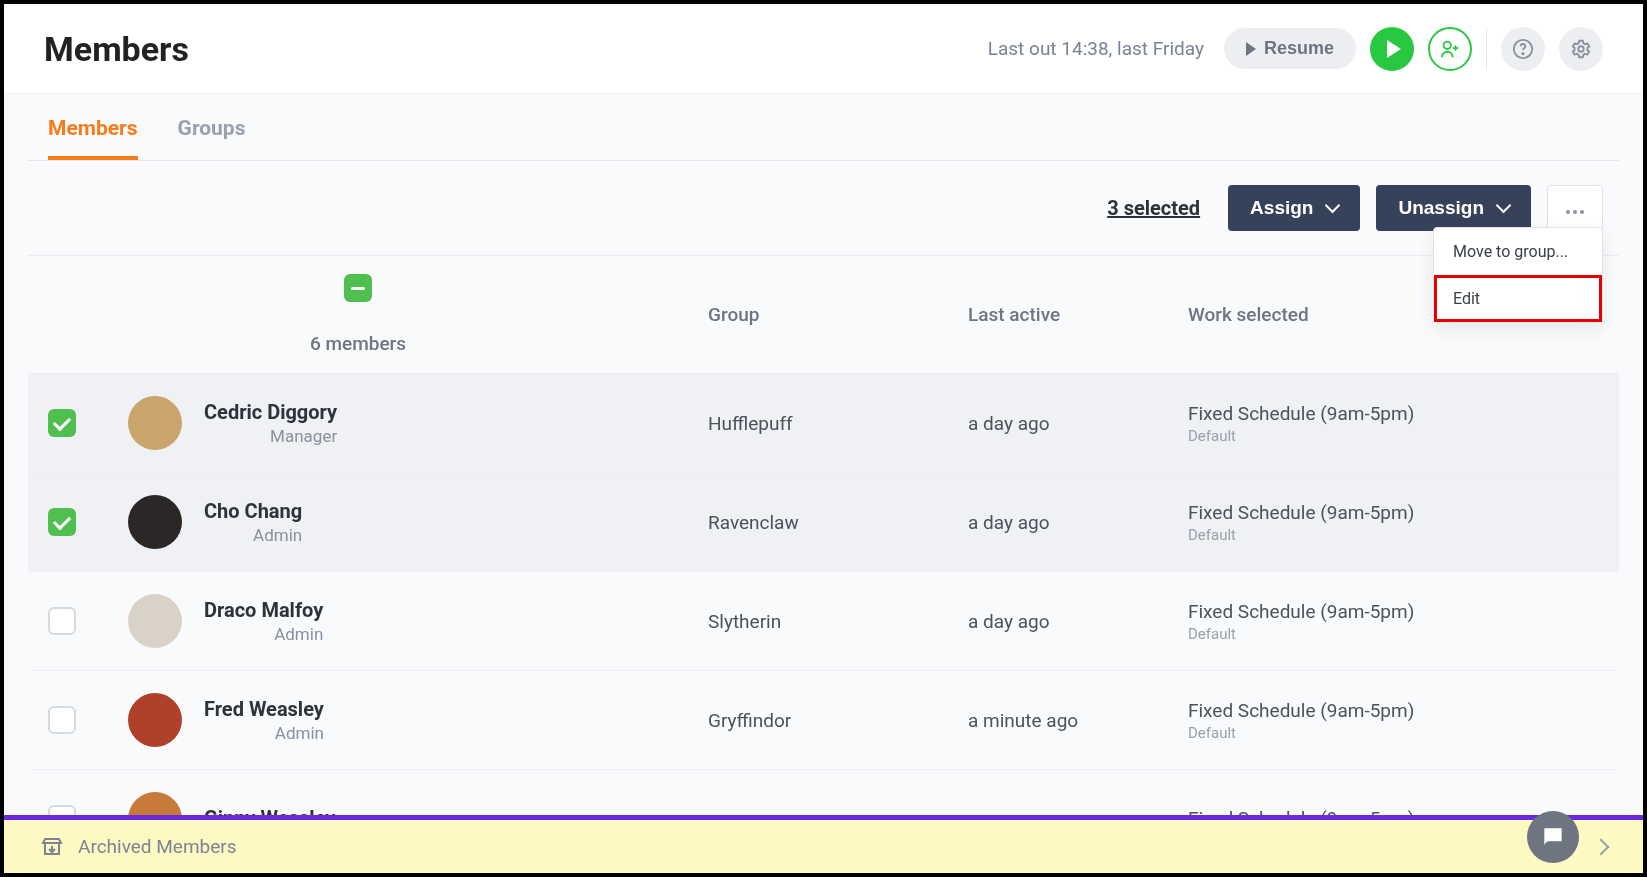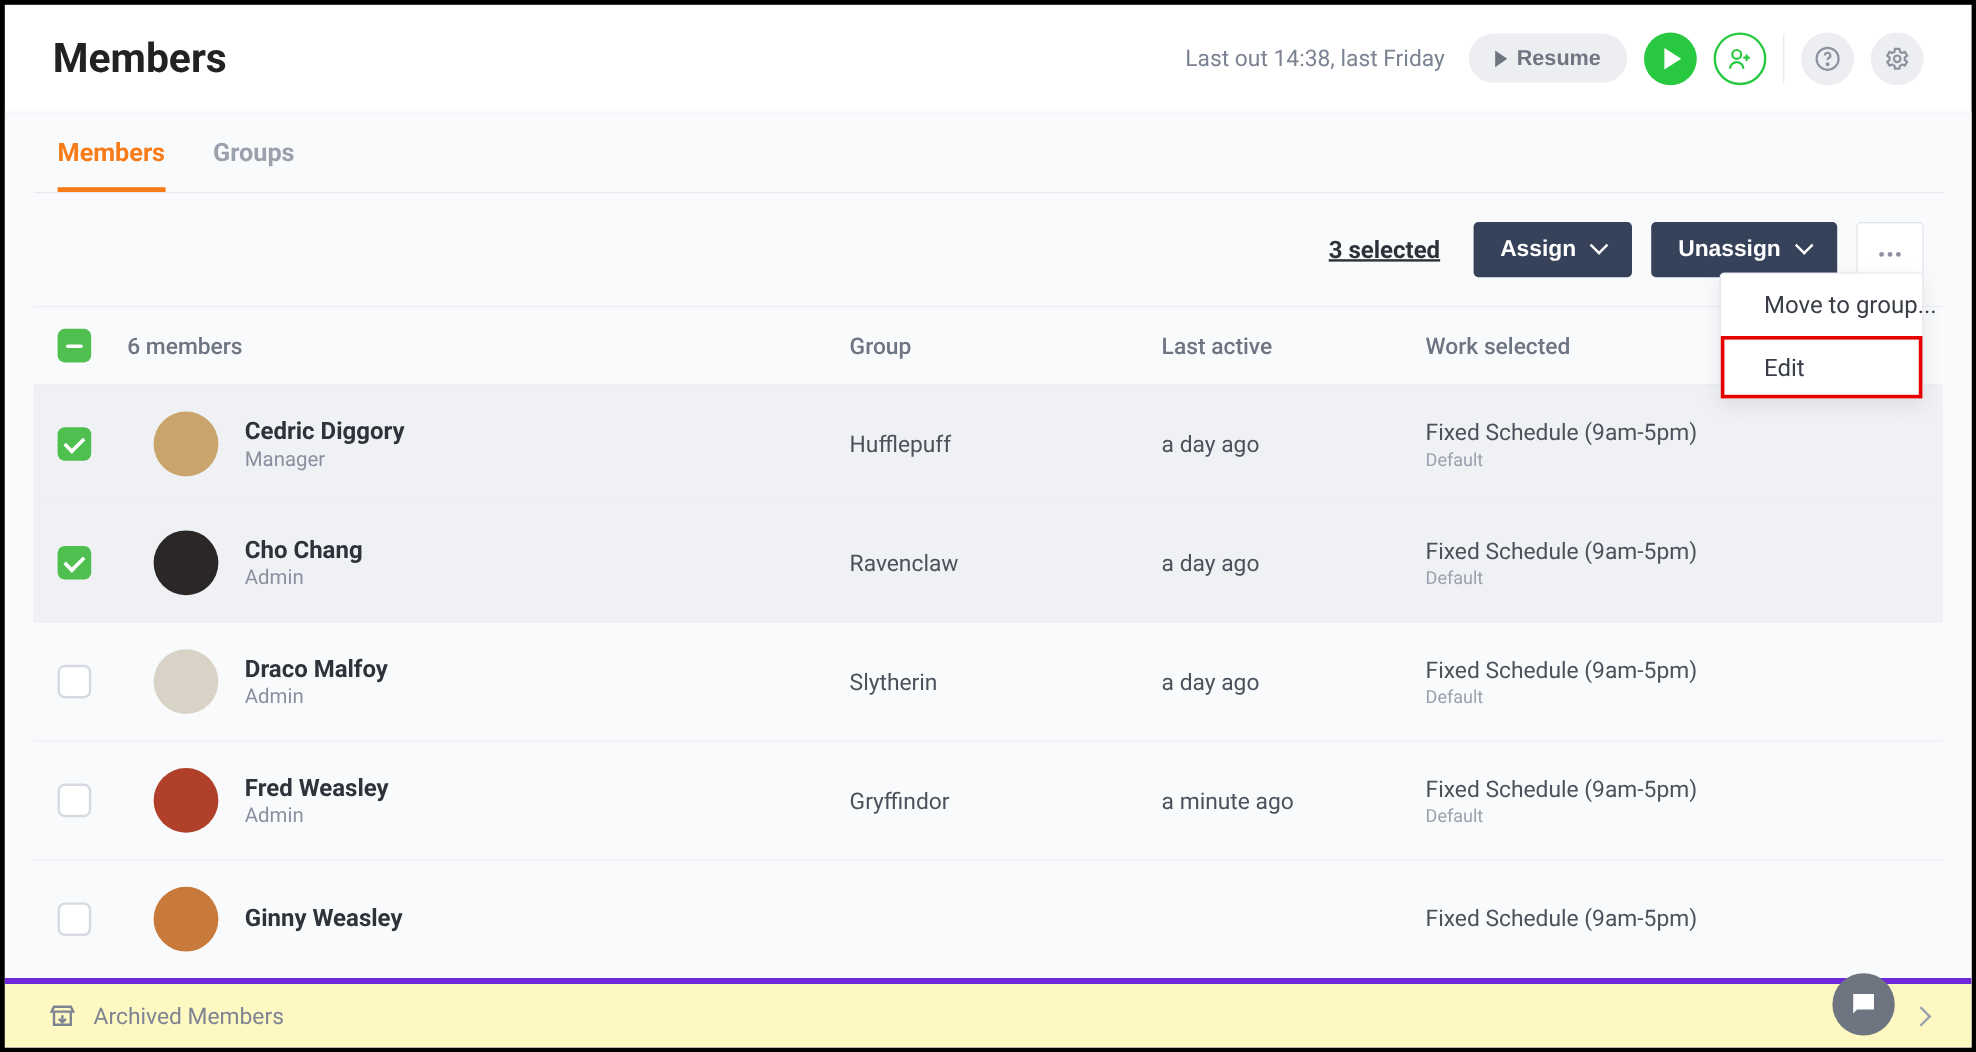--- a/index.html
+++ b/index.html
@@ -161,22 +161,22 @@
     top: 66px;
     right: 16px;
     background: #fff;
     border: 1px solid #e1e4e9;
     border-radius: 4px;
     box-shadow: 0 6px 18px rgba(0,0,0,0.08);
     width: 170px;
     z-index: 50;
   }
   .dropdown-item {
-    padding: 14px 36px;
-    font-size: 20px;
+    padding: 14px 19px;
+    font-size: 16px;
     color: #3a3f47;
     cursor: pointer;
     white-space: nowrap;
   }
   .dropdown-item.highlight {
     outline: 3px solid #e60000;
     outline-offset: -3px;
   }
   
   .table {
@@ -187,21 +187,21 @@
     text-align: left;
     font-weight: 500;
     color: #6d7482;
     font-size: 19px;
     padding: 18px 20px;
     border-top: 1px solid #ebedf1;
     border-bottom: 1px solid #ebedf1;
     background: #f9fafc;
   }
   .col-check { width: 80px; }
-  .col-name  { width: 580px; }
+  .col-name  { width: 580px; text-align: right; }
   .col-group { width: 260px; }
   .col-active{ width: 220px; }
   .table tbody tr {
     border-bottom: 1px solid #eef0f3;
   }
   .table tbody tr.selected { background: #eff1f4; }
   .table tbody td {
     padding: 22px 20px;
     font-size: 19px;
     color: #4c525c;
@@ -280,20 +280,21 @@
     display:inline-block;
     width:10px;height:10px;
     border-right:2px solid #9aa1ad;
     border-bottom:2px solid #9aa1ad;
     transform:rotate(-45deg);
   }
   .th-first{
     display:flex;
     align-items:center;
     gap: 30px;
+    flex-direction: column;
   }
 </style>
 </head>
 <body>
 
 <div class="topbar">
   <h1 class="page-title">Members</h1>
   <div class="topbar-right">
     <span class="last-out">Last out 14:38, last Friday</span>
     <button class="resume-btn">

